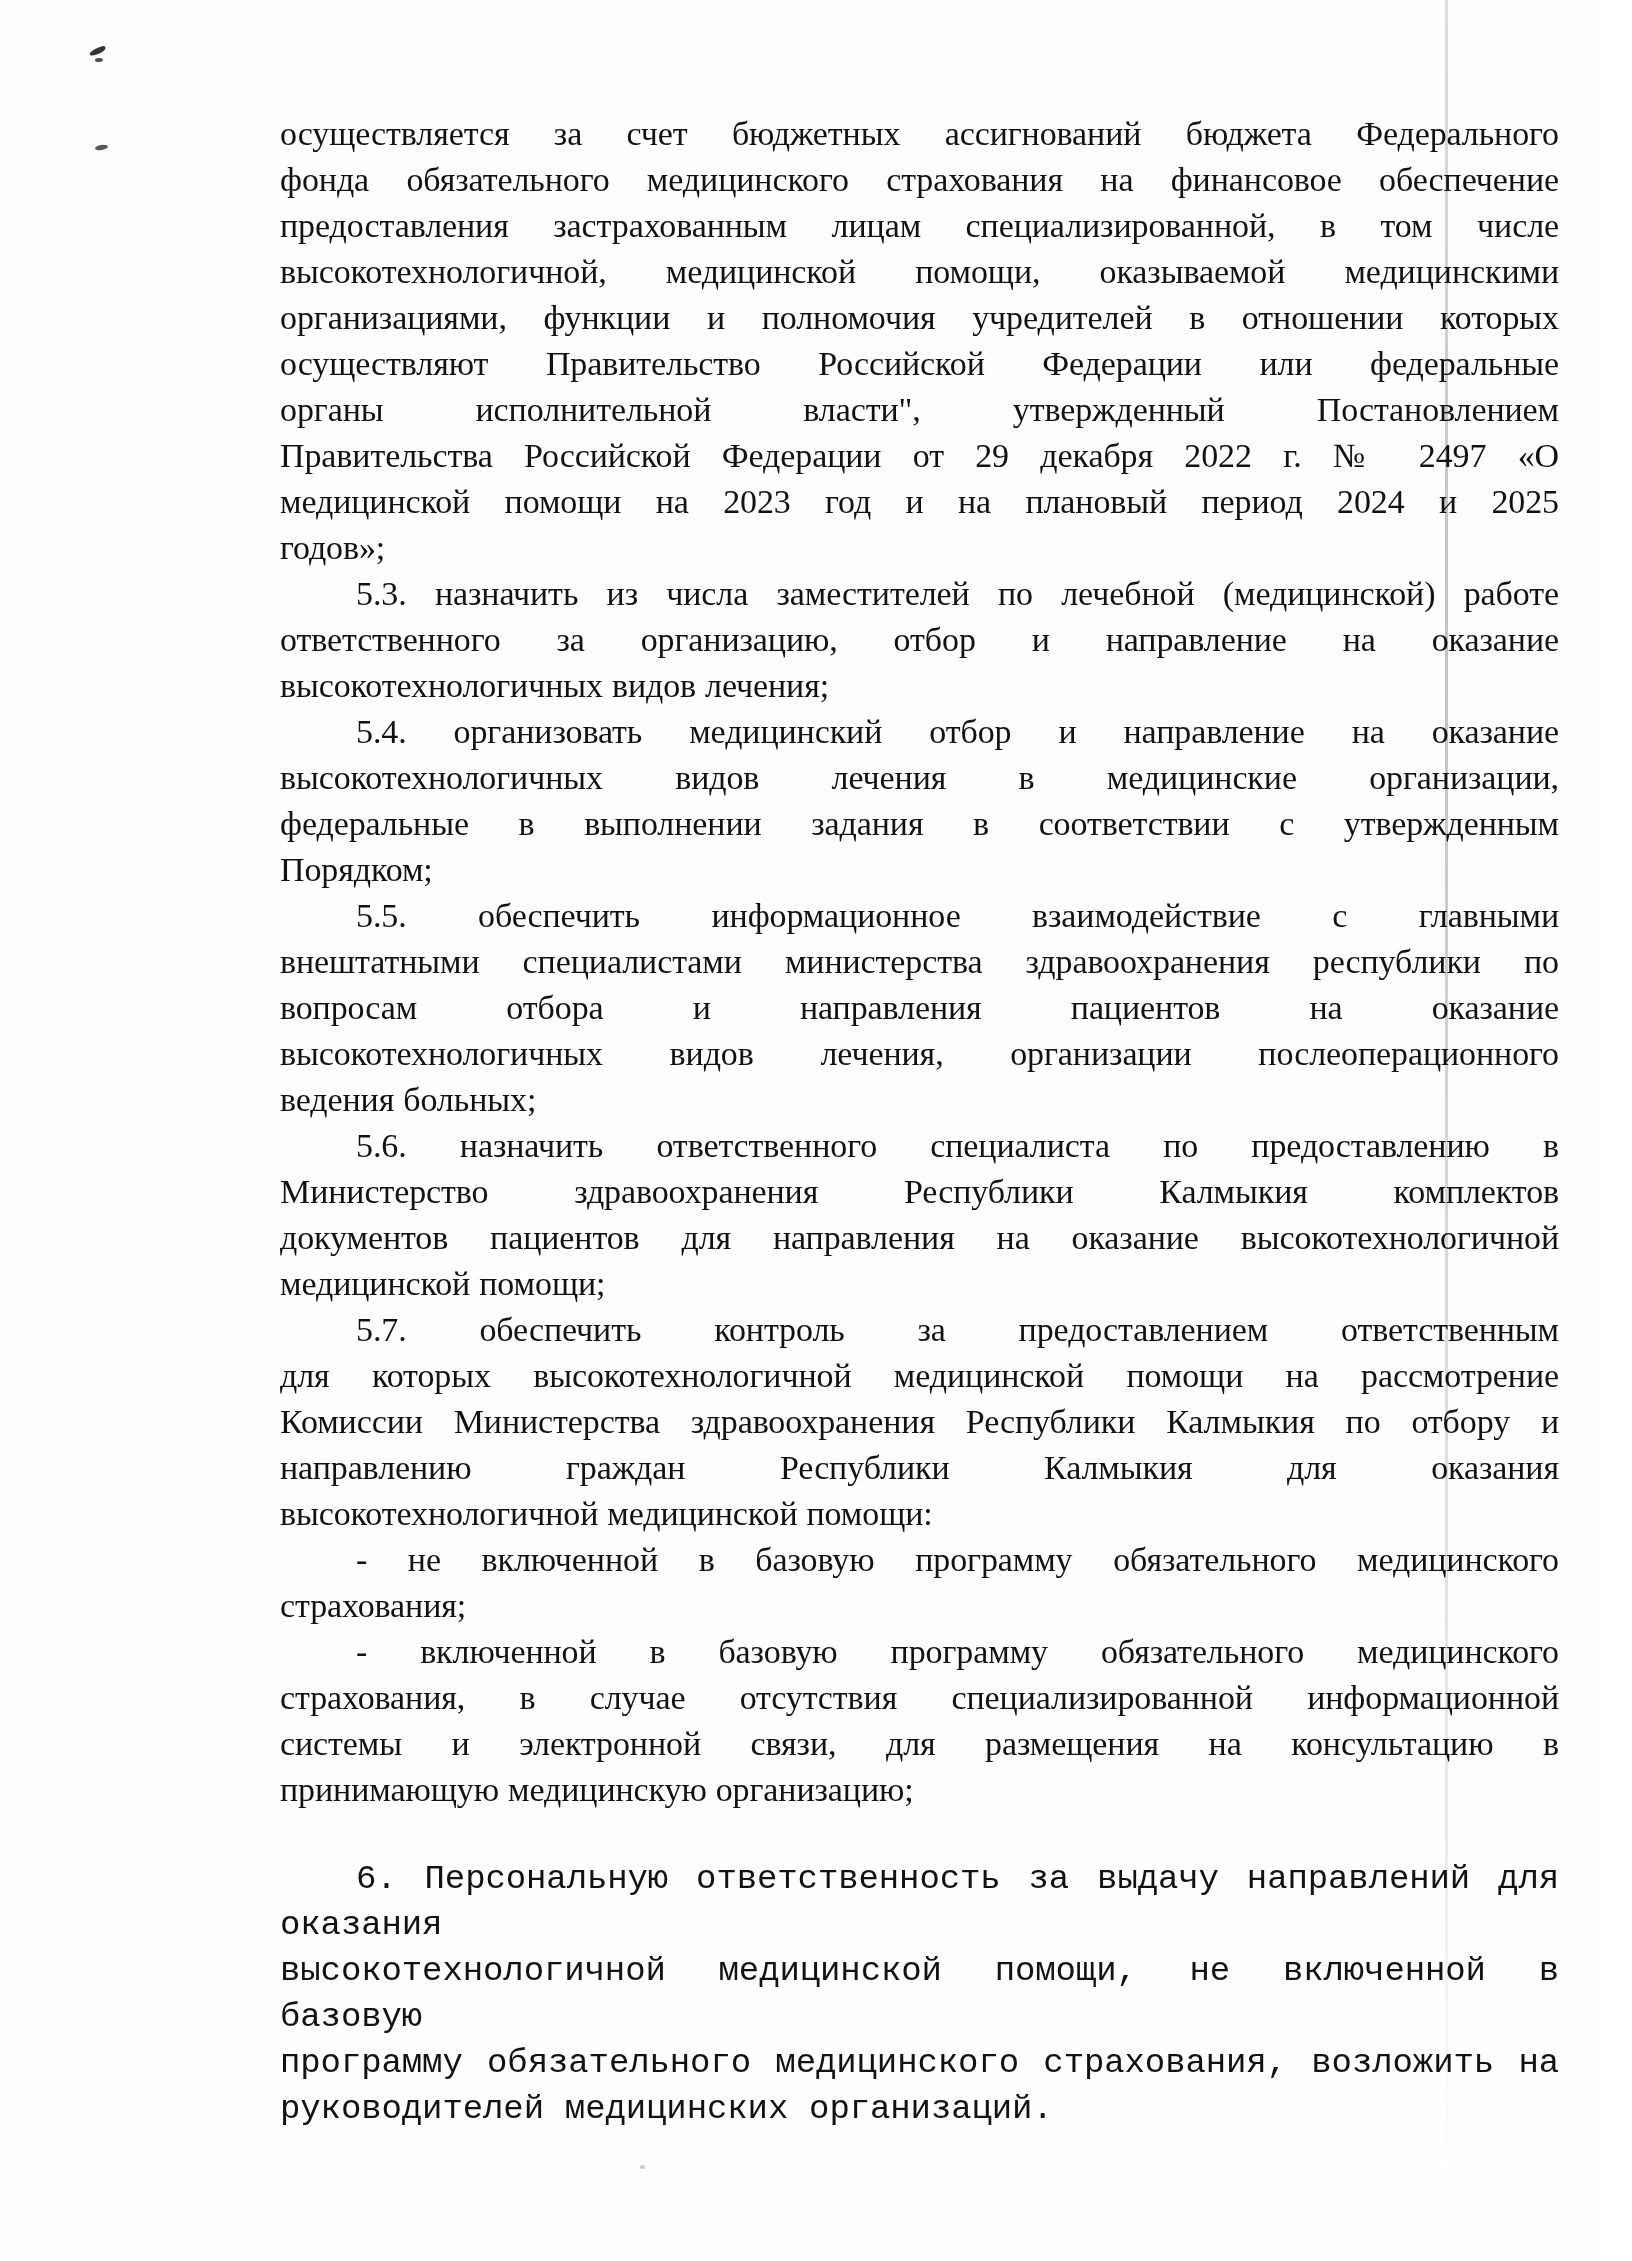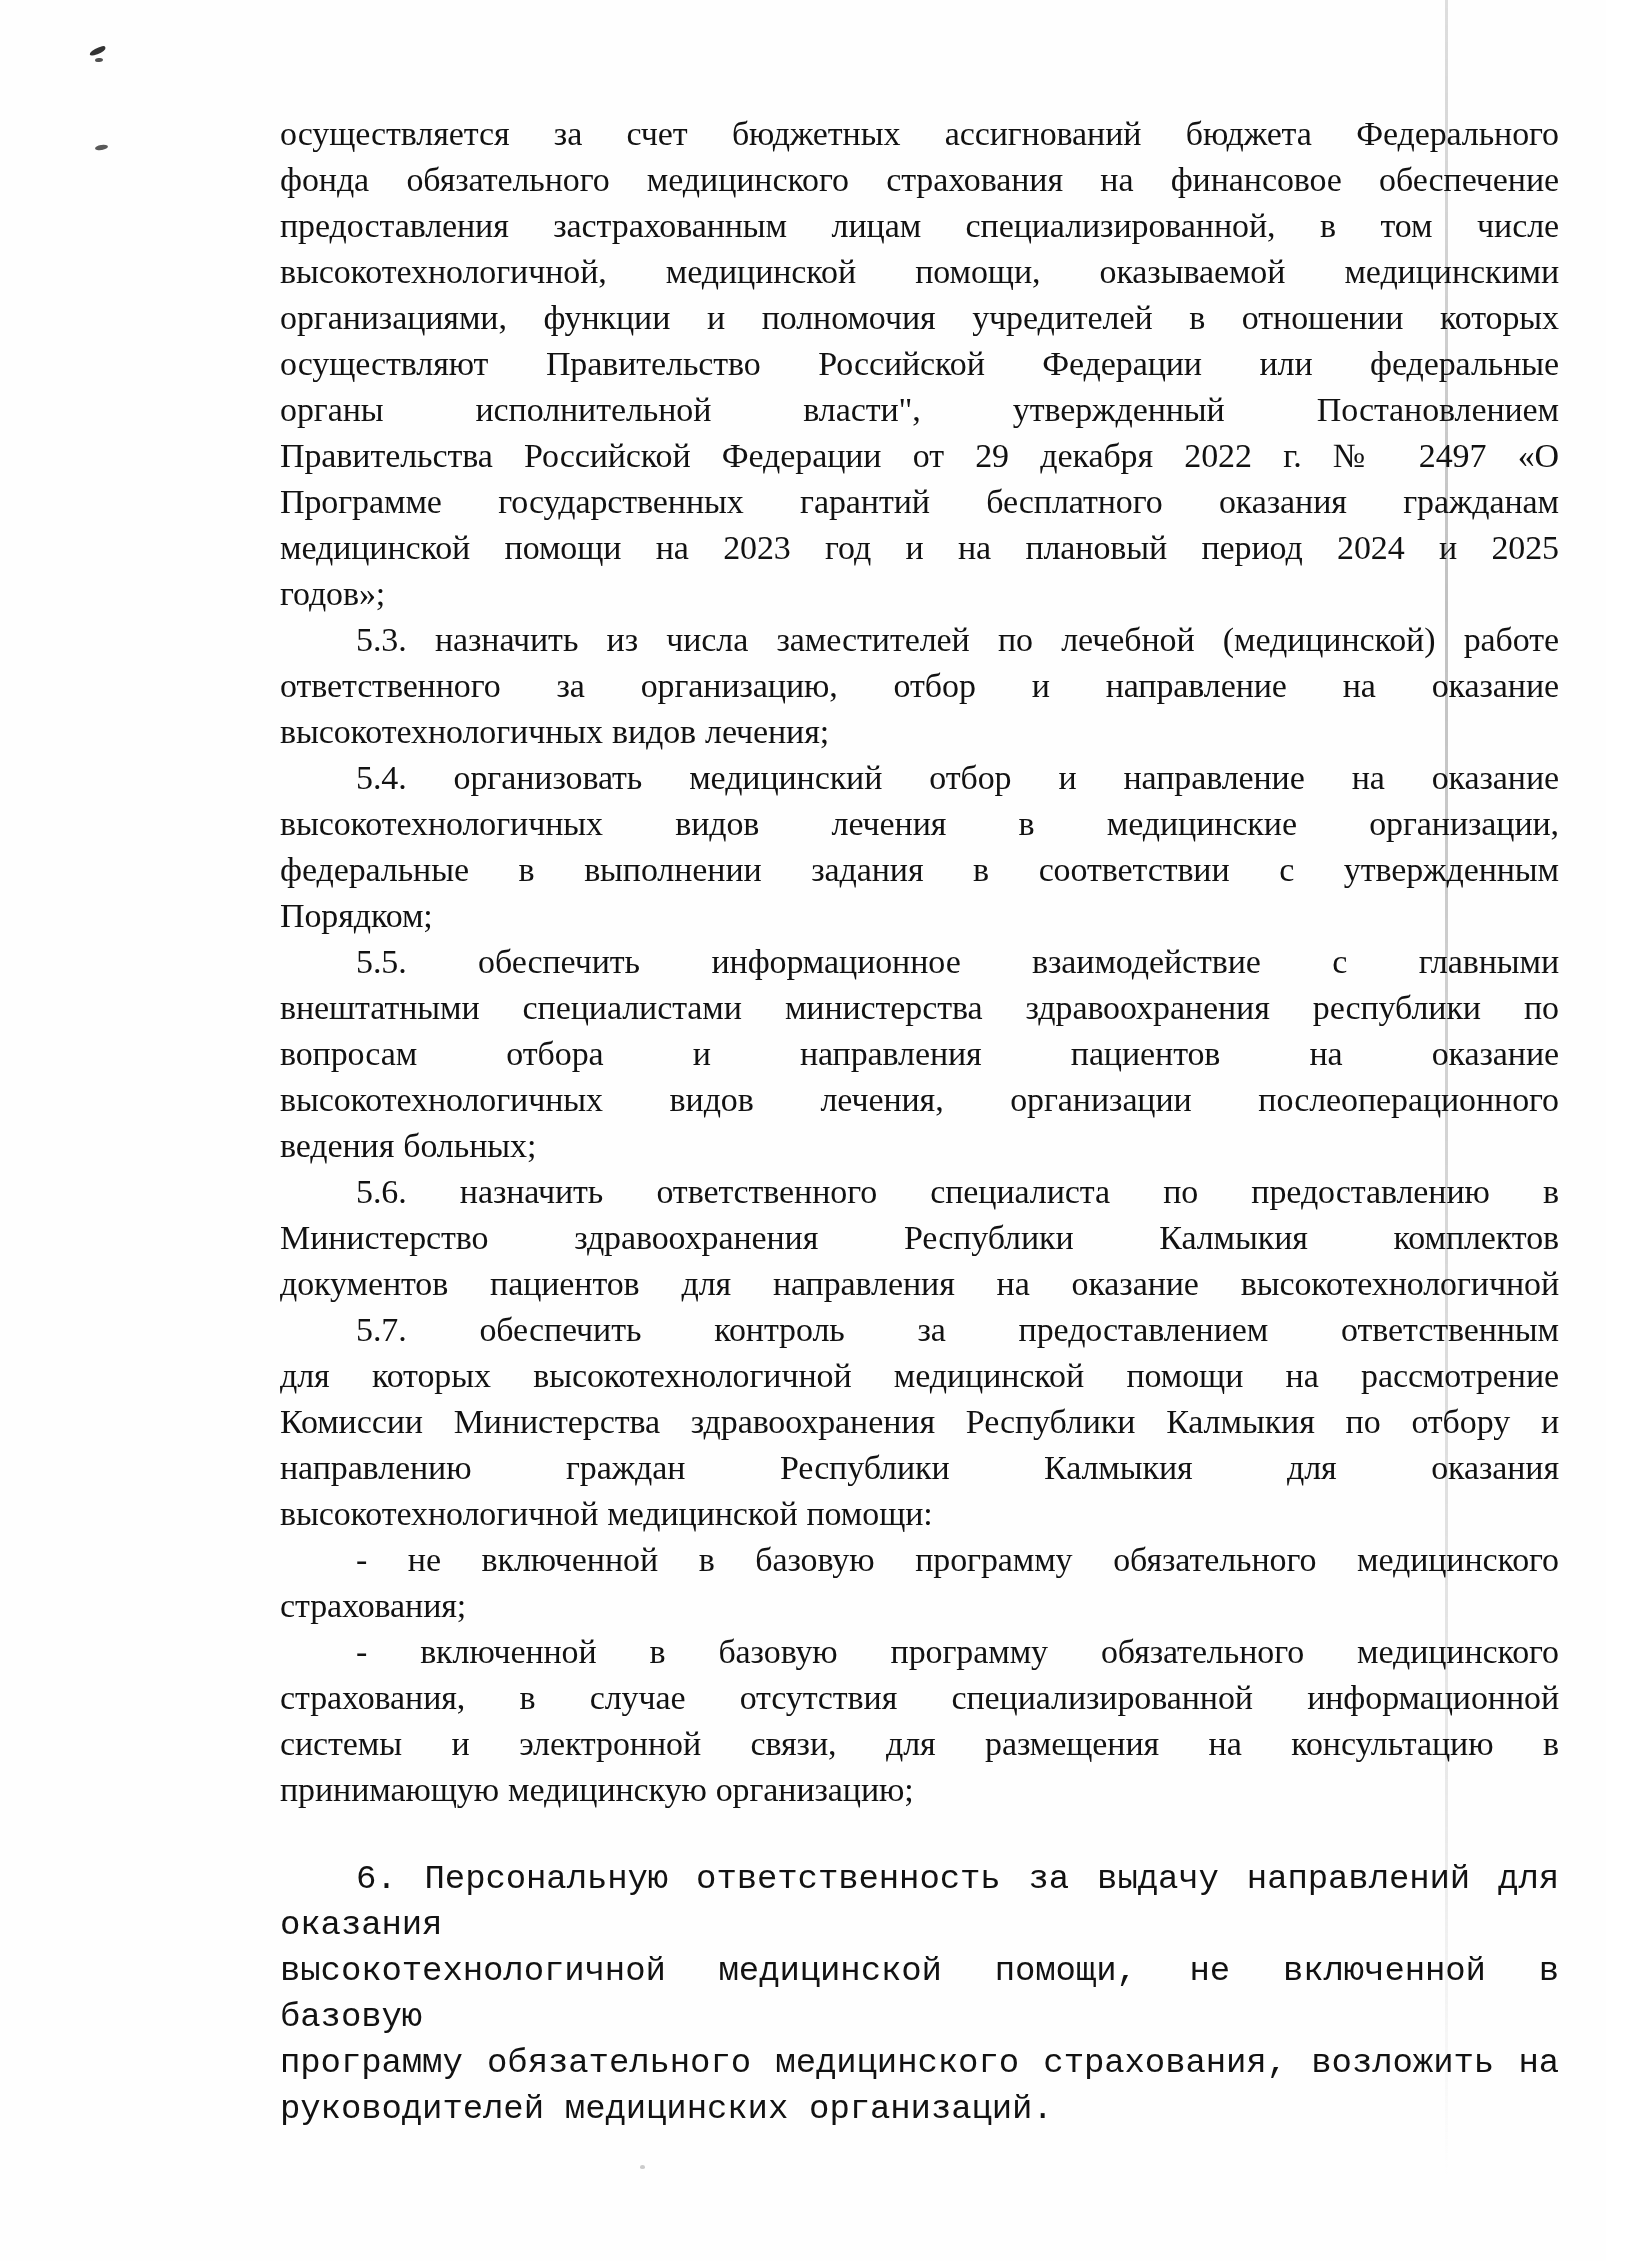--- a/index.html
+++ b/index.html
@@ -89,21 +89,20 @@
   <div class="textblock" id="textblock">
       <div class="para">
         <div class="line">осуществляется за счет бюджетных ассигнований бюджета Федерального</div>
         <div class="line">фонда обязательного медицинского страхования на финансовое обеспечение</div>
         <div class="line">предоставления застрахованным лицам специализированной, в том числе</div>
         <div class="line">высокотехнологичной, медицинской помощи, оказываемой медицинскими</div>
         <div class="line">организациями, функции и полномочия учредителей в отношении которых</div>
         <div class="line">осуществляют Правительство Российской Федерации или федеральные</div>
         <div class="line">органы исполнительной власти", утвержденный Постановлением</div>
         <div class="line">Правительства Российской Федерации от 29 декабря 2022 г. № 2497 «О</div>
-        <div class="line">Программе государственных гарантий бесплатного оказания гражданам</div>
         <div class="line">медицинской помощи на 2023 год и на плановый период 2024 и 2025</div>
         <div class="line last">годов»;</div>
       </div>
       <div class="para">
         <div class="line indent">5.3. назначить из числа заместителей по лечебной (медицинской) работе</div>
         <div class="line">ответственного за организацию, отбор и направление на оказание</div>
         <div class="line last">высокотехнологичных видов  лечения;</div>
       </div>
       <div class="para">
         <div class="line indent">5.4.  организовать медицинский отбор и направление на оказание</div>
@@ -115,20 +114,21 @@
         <div class="line indent">5.5. обеспечить информационное взаимодействие с главными</div>
         <div class="line">внештатными специалистами министерства здравоохранения республики по</div>
         <div class="line">вопросам отбора и направления пациентов на оказание</div>
         <div class="line">высокотехнологичных видов  лечения, организации послеоперационного</div>
         <div class="line last">ведения больных;</div>
       </div>
       <div class="para">
         <div class="line indent">5.6. назначить ответственного специалиста по предоставлению в</div>
         <div class="line">Министерство здравоохранения Республики Калмыкия комплектов</div>
         <div class="line">документов пациентов для направления на оказание высокотехнологичной</div>
+        <div class="line last">медицинской помощи;</div>
       </div>
       <div class="para">
         <div class="line indent">5.7. обеспечить контроль за предоставлением ответственным</div>
         <div class="line">для которых высокотехнологичной медицинской помощи на рассмотрение</div>
         <div class="line">Комиссии Министерства здравоохранения Республики Калмыкия по отбору и</div>
         <div class="line">направлению граждан Республики Калмыкия для оказания</div>
         <div class="line last">высокотехнологичной медицинской помощи:</div>
       </div>
       <div class="para">
         <div class="line indent">- не включенной в базовую программу обязательного медицинского</div>

